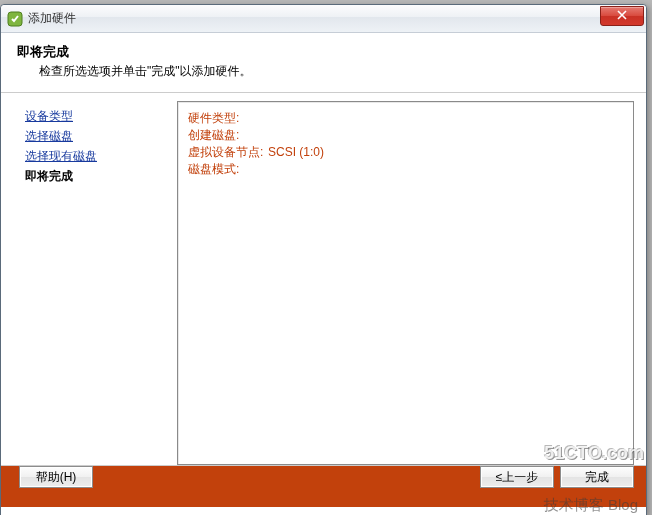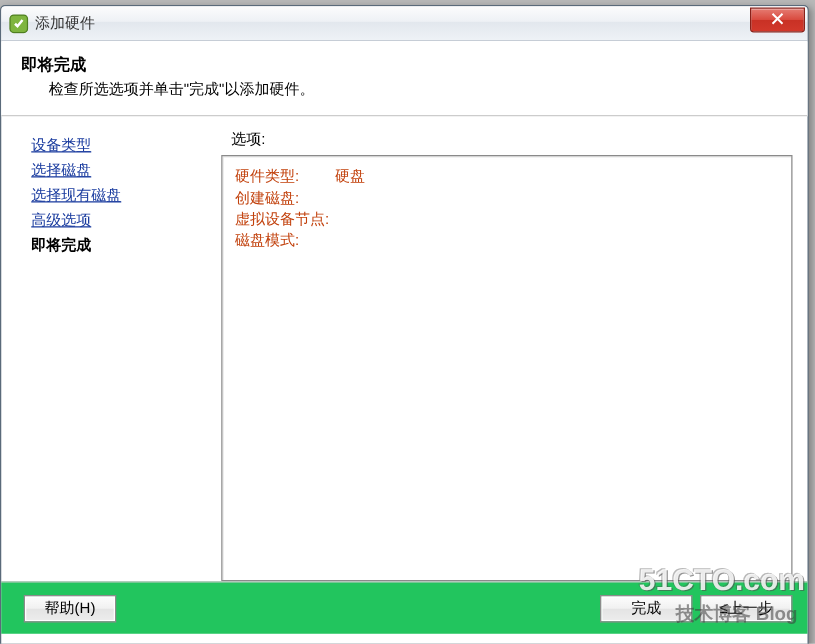--- a/index.html
+++ b/index.html
@@ -101,23 +101,23 @@
     overflow: hidden;
   }
   .row { display: flex; margin-bottom: 1px; line-height: 16px; color: #c2410c; }
   .row .label { width: 80px; flex-shrink: 0; }
   .row .value { flex: 1; }
 
   .footer {
     border-top: 1px solid #ccc;
     height: 42px;
     display: flex;
-    align-items: center;
+    align-items: flex-start;
     padding: 0 12px;
-    background: #22c55e;
+    background: #c2410c;
   }
   .btn {
     height: 22px;
     min-width: 74px;
     padding: 0 10px;
     border: 1px solid #8c8c8c;
     background: linear-gradient(to bottom, #fdfdfd 0%, #f1f1f1 48%, #e4e4e4 52%, #ededed 100%);
     display: inline-flex;
     align-items: center;
     justify-content: center;
@@ -125,35 +125,35 @@
     font-size: 12px;
     color: #000;
     margin-left: 6px;
     box-shadow: inset 0 0 0 1px #fff;
   }
   .footer-spacer { flex: 1; }
 
   .watermark {
     position: absolute;
     right: 8px;
-    bottom: 36px;
-    font-size: 24px;
+    bottom: 51px;
+    font-size: 18px;
     font-weight: bold;
     color: rgba(255,255,255,0.85);
     text-shadow: 1px 1px 0 rgba(80,80,80,0.6), -1px -1px 0 rgba(80,80,80,0.4);
     letter-spacing: 0;
     pointer-events: none;
     font-family: Arial, sans-serif;
   }
   .watermark2 {
     position: absolute;
     right: 14px;
-    bottom: 14px;
+    bottom: 0;
     font-size: 15px;
-    font-weight: bold;
+    font-weight: normal;
     color: rgba(60,60,60,0.55);
     pointer-events: none;
     font-family: "Microsoft YaHei", Arial, sans-serif;
   }
 </style>
 </head>
 <body>
 
 <div class="window">
 
@@ -178,47 +178,45 @@
   <div class="header">
     <div class="header-title">即将完成</div>
     <div class="header-sub">检查所选选项并单击"完成"以添加硬件。</div>
   </div>
 
   <div class="body">
     <div class="sidebar">
       <a href="#">设备类型</a>
       <a href="#">选择磁盘</a>
       <a href="#">选择现有磁盘</a>
-      <a href="#">高级选项</a>
       <div class="current">即将完成</div>
     </div>
 
     <div class="content">
-      <div class="options-label">选项:</div>
       <div class="options-box">
         <div class="row">
           <span class="label">硬件类型:</span>
-          <span class="value">硬盘</span>
         </div>
         <div class="row">
           <span class="label">创建磁盘:</span>
         </div>
         <div class="row">
           <span class="label">虚拟设备节点:</span>
+          <span class="value">SCSI (1:0)</span>
         </div>
         <div class="row">
           <span class="label">磁盘模式:</span>
         </div>
       </div>
     </div>
   </div>
 
   <div class="footer">
     <button class="btn">帮助(H)</button>
     <span class="footer-spacer"></span>
+    <button class="btn">≤上一步</button>
     <button class="btn">完成</button>
-    <button class="btn">≤上一步</button>
   </div>
 
 </div>
 
 <div class="watermark">51CTO.com</div>
 <div class="watermark2">技术博客 Blog</div>
 
 </body></html>

